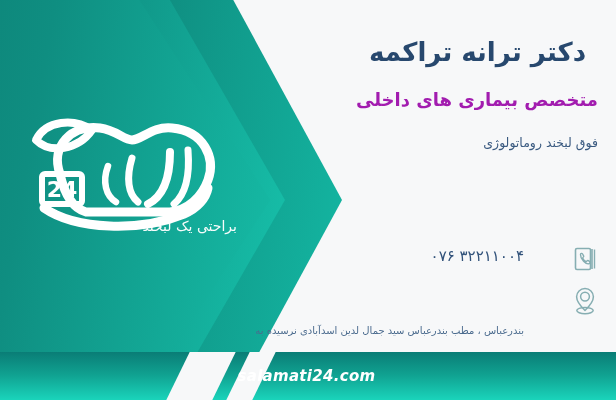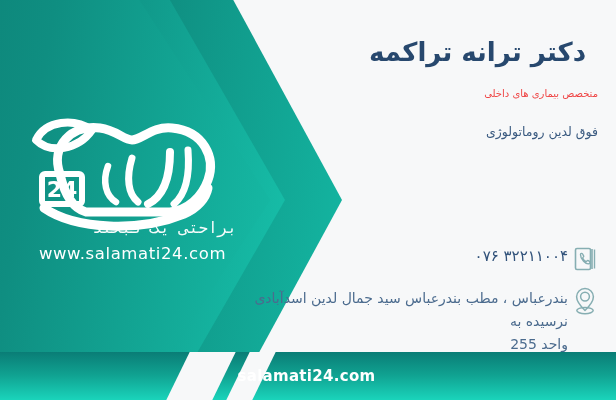--- a/index.html
+++ b/index.html
@@ -68,26 +68,25 @@
     left: 0;
     top: 0;
     width: 225px;
     height: 152px;
   }
 
   .logo-tagline {
     position: absolute;
     right: 8px;
     top: 122px;
-    font-size: 16px;
+    font-size: 14px;
     letter-spacing: 0.5px;
     color: #ffffff;
     direction: rtl;
     opacity: 0.97;
-    font-family: Liberation Mono, monospace;
   }
 
   .logo-url {
     position: absolute;
     left: 0;
     right: 0;
     top: 148px;
     text-align: center;
     font-size: 16.5px;
     letter-spacing: 0.6px;
@@ -111,24 +110,25 @@
     font-size: 26px;
     font-weight: bold;
     color: #27486e;
     letter-spacing: 0.4px;
     line-height: 1.25;
     margin: 0 12px 18px 0;
     white-space: nowrap;
   }
 
   .specialty {
-    font-size: 10px;
-    color: #ef4444;
+    font-size: 18px;
+    color: #a21caf;
     margin: 0 0 22px 0;
     line-height: 1.4;
+    font-weight: bold;
   }
 
   .subspecialty {
     font-size: 12.5px;
     color: #3a5a80;
     margin: 0;
     line-height: 1.4;
   }
 
   
@@ -139,20 +139,21 @@
     width: 360px;
     direction: rtl;
   }
 
   .c-row {
     display: flex;
     flex-direction: row;
     align-items: flex-start;
     justify-content: flex-start;
     margin-bottom: 8px;
+    gap: 44px;
   }
 
   .c-icon {
     flex: 0 0 34px;
     width: 34px;
     height: 34px;
     display: flex;
     align-items: center;
     justify-content: center;
     color: #7fa8ac;
@@ -167,24 +168,25 @@
 
   .phone-number {
     font-size: 15px;
     color: #31527a;
     letter-spacing: 0.8px;
     direction: rtl;
     line-height: 1.5;
   }
 
   .address-text {
-    font-size: 14px;
+    font-size: 10px;
     color: #4b6b8e;
     line-height: 1.65;
     direction: rtl;
+    margin-top: 36px;
   }
 
   
   .bottombar {
     position: absolute;
     left: 0;
     bottom: 0;
     width: 616px;
     height: 48px;
     background: linear-gradient(180deg, #0a7d76 0%, #10a291 48%, #1ad4bb 100%);
@@ -226,20 +228,21 @@
     right: 0;
     bottom: 15px;
     text-align: center;
     padding-right: 3px;
     color: #ffffff;
     font-size: 15px;
     font-weight: bold;
     letter-spacing: 0.3px;
     direction: ltr;
     font-family: "DejaVu Sans", "Liberation Sans", sans-serif;
+    font-style: italic;
   }
 </style>
 </head>
 <body>
 
 <div class="card">
 
   <div class="chev chev-back"></div>
   <div class="chev chev-mid"></div>
   <div class="chev chev-front"></div>
@@ -256,27 +259,26 @@
 
       <path d="M150 56 C150 82 144 100 128 108" fill="none" stroke="#ffffff" stroke-width="8" stroke-linecap="round"></path>
       <path d="M168 54 C170 80 166 98 154 108" fill="none" stroke="#ffffff" stroke-width="7" stroke-linecap="round"></path>
       <path d="M112 62 C106 82 108 98 118 106" fill="none" stroke="#ffffff" stroke-width="7" stroke-linecap="round"></path>
       <path d="M88 70 C82 86 86 100 96 106" fill="none" stroke="#ffffff" stroke-width="6.5" stroke-linecap="round"></path>
 
       <rect x="22" y="78" width="40" height="30" rx="3" fill="none" stroke="#ffffff" stroke-width="6"></rect>
       <text x="42" y="101" text-anchor="middle" fill="#ffffff" font-family="DejaVu Sans, sans-serif" font-size="22" font-weight="bold">24</text>
     </svg>
     <div class="logo-tagline">براحتی یک لبخند</div>
-    <div class="logo-url">www.salamati24.com</div>
   </div>
 
   <div class="info">
     <h1 class="doctor-name">دکتر ترانه  تراکمه</h1>
     <div class="specialty">متخصص بیماری های داخلی</div>
-    <div class="subspecialty">فوق لدین روماتولوژی</div>
+    <div class="subspecialty">فوق لبخند روماتولوژی</div>
   </div>
 
   <div class="contact">
 
     <div class="c-row">
       <div class="c-icon">
         <svg width="24" height="26" viewBox="0 0 24 26" aria-hidden="true">
           <rect x="2.5" y="2.5" width="15" height="21" rx="1.5" fill="none" stroke="#86aeb2" stroke-width="1.6"></rect>
           <line x1="19" y1="3" x2="19" y2="23" stroke="#86aeb2" stroke-width="1.6"></line>
           <line x1="21.5" y1="3.5" x2="21.5" y2="22.5" stroke="#86aeb2" stroke-width="1.4"></line>

